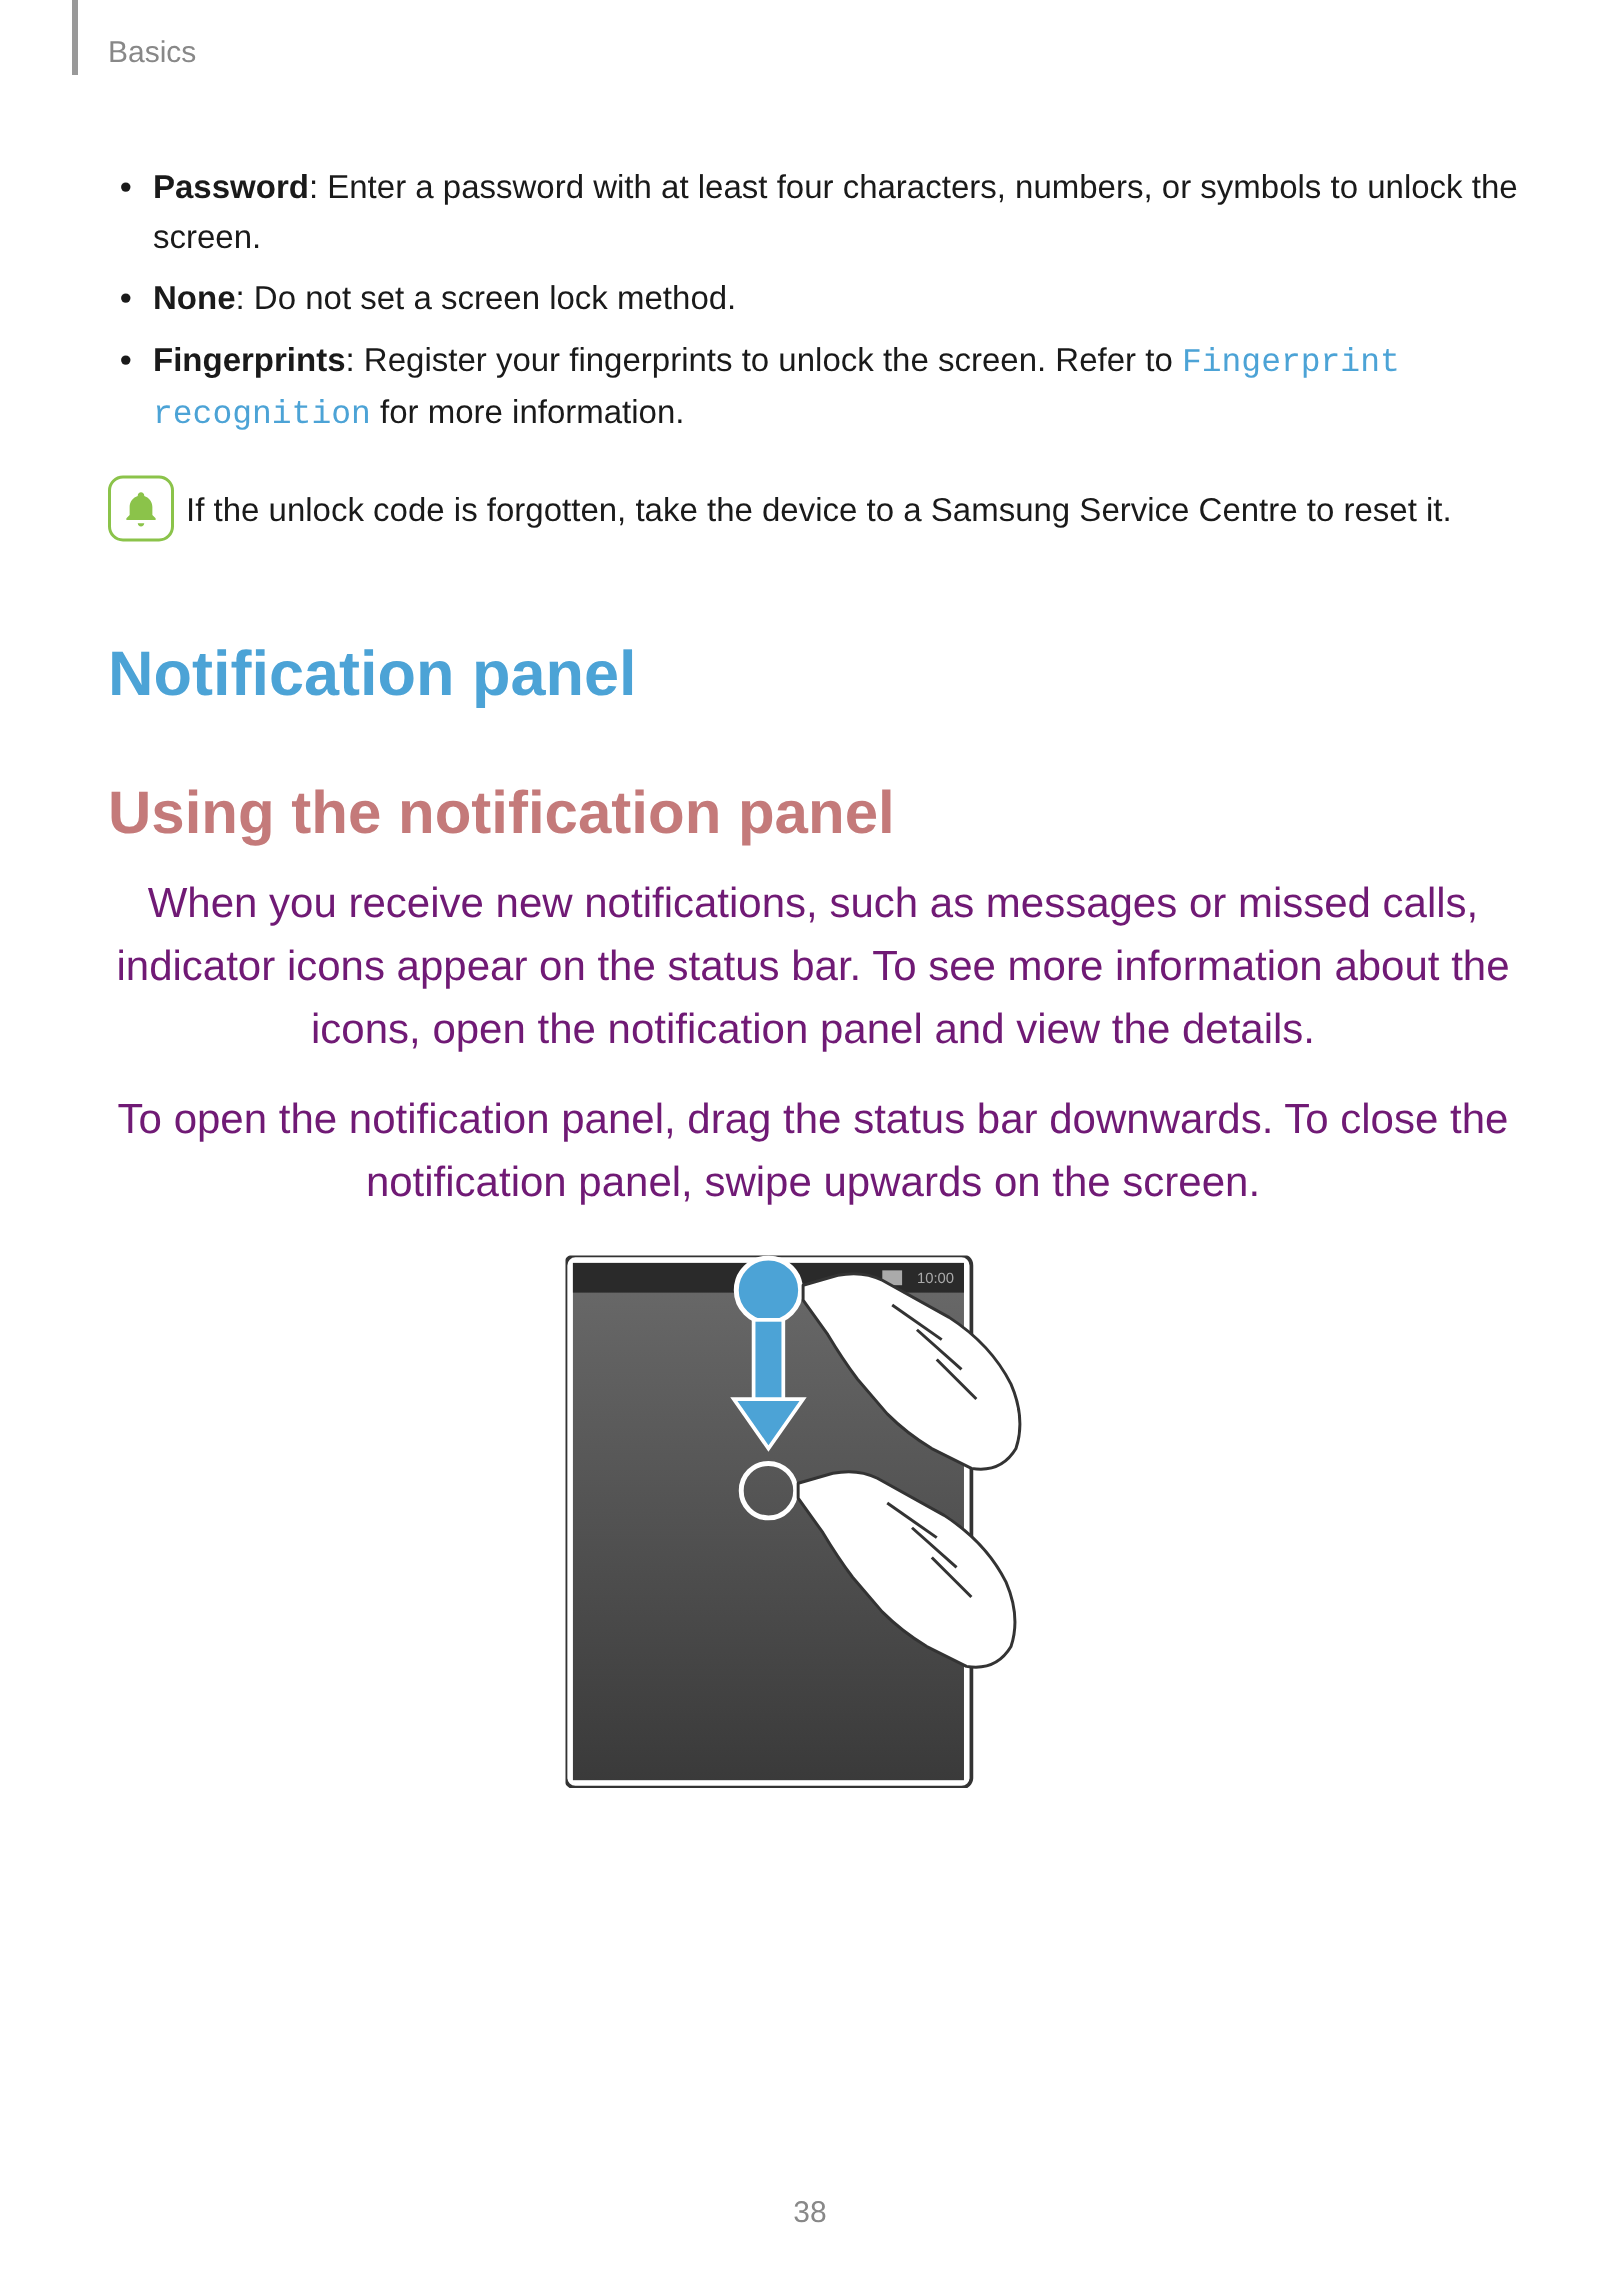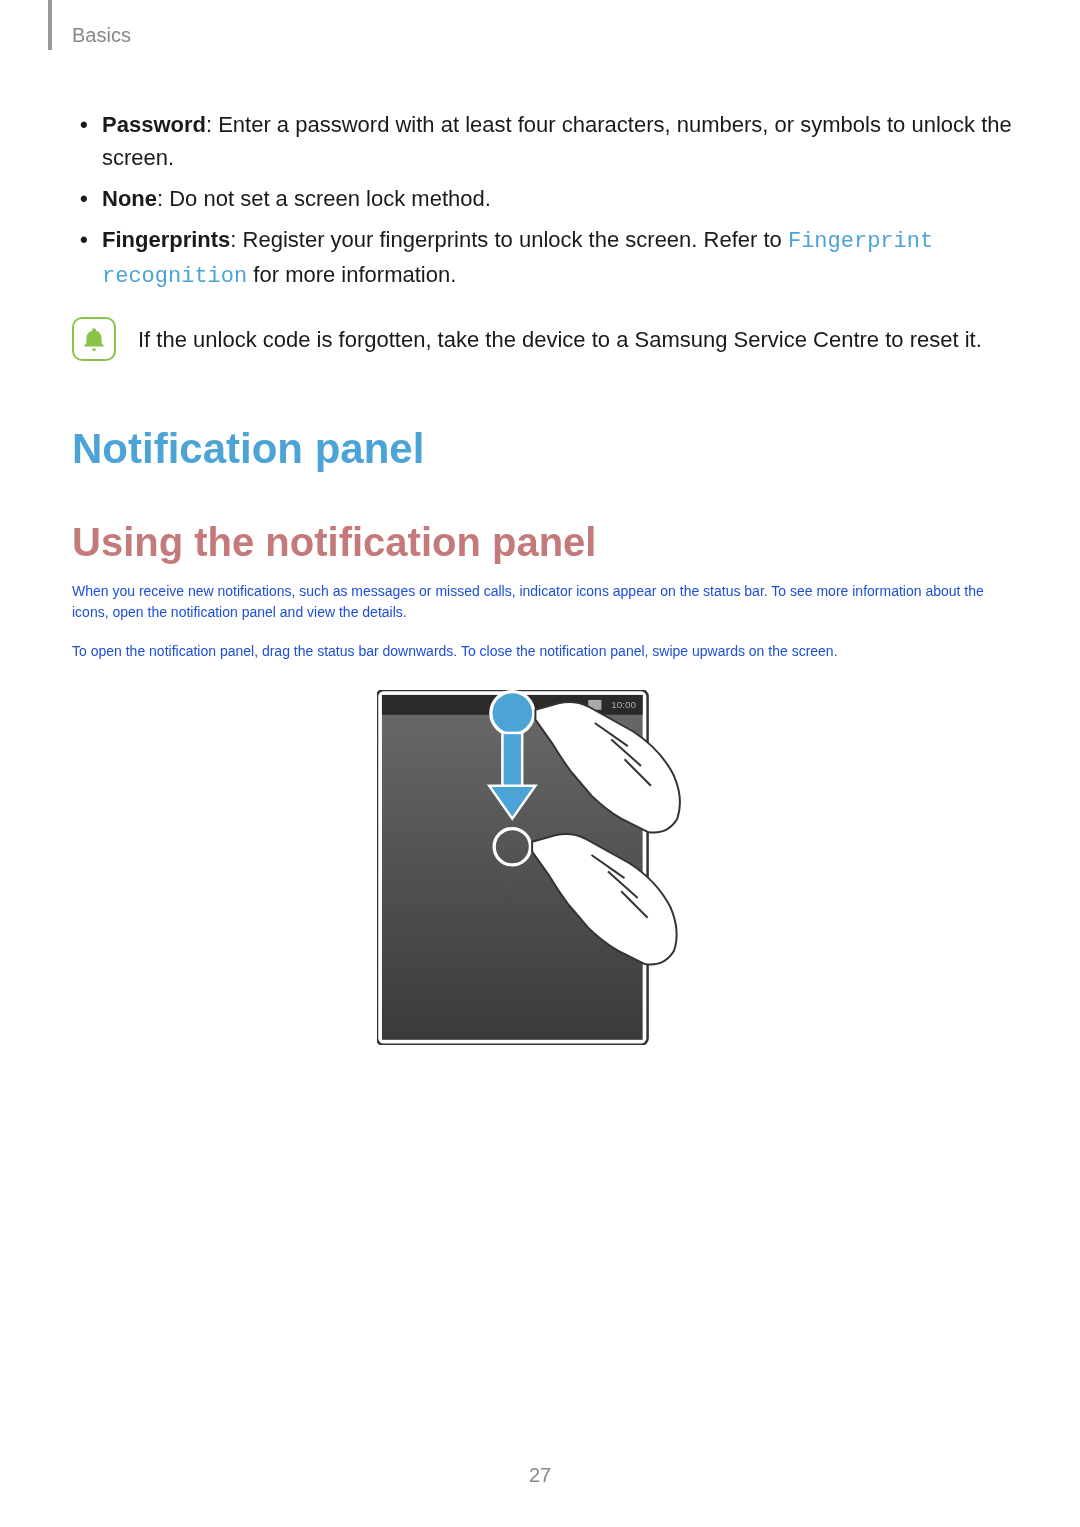--- a/index.html
+++ b/index.html
@@ -70,21 +70,21 @@
     }
     
     .link-text {
       color: #4ca3d6;
       font-family: Liberation Mono, monospace;
     }
     
     .note-block {
       display: flex;
       align-items: flex-start;
-      gap: 22px;
+      gap: 8px;
       margin-top: 24px;
       margin-bottom: 64px;
     }
     
     .note-icon-wrapper {
       width: 44px;
       height: 44px;
       border: 2.5px solid #8bc34a;
       border-radius: 10px;
       display: flex;
@@ -115,24 +115,25 @@
     
     .subsection-heading {
       color: #c47a7a;
       font-size: 40px;
       font-weight: bold;
       margin-bottom: 16px;
       margin-top: 36px;
     }
     
     .body-text {
-      font-size: 14px;
+      font-size: 28px;
       line-height: 1.5;
-      color: #1d4ed8;
+      color: #701a75;
       margin-bottom: 18px;
+      text-align: center;
     }
     
     .illustration {
       margin: 28px auto 0;
       width: 330px;
       display: block;
     }
     
     .illustration-container {
       text-align: center;
@@ -246,13 +247,13 @@
 
         <path d="M 130 100 L 150 114" fill="none"></path>
         <path d="M 140 110 L 158 126" fill="none"></path>
         <path d="M 148 122 L 164 138" fill="none"></path>
       </g>
     </svg>
   </div>
 
 </div>
 
-<div class="page-number">27</div>
+<div class="page-number">38</div>
 
 </body></html>

